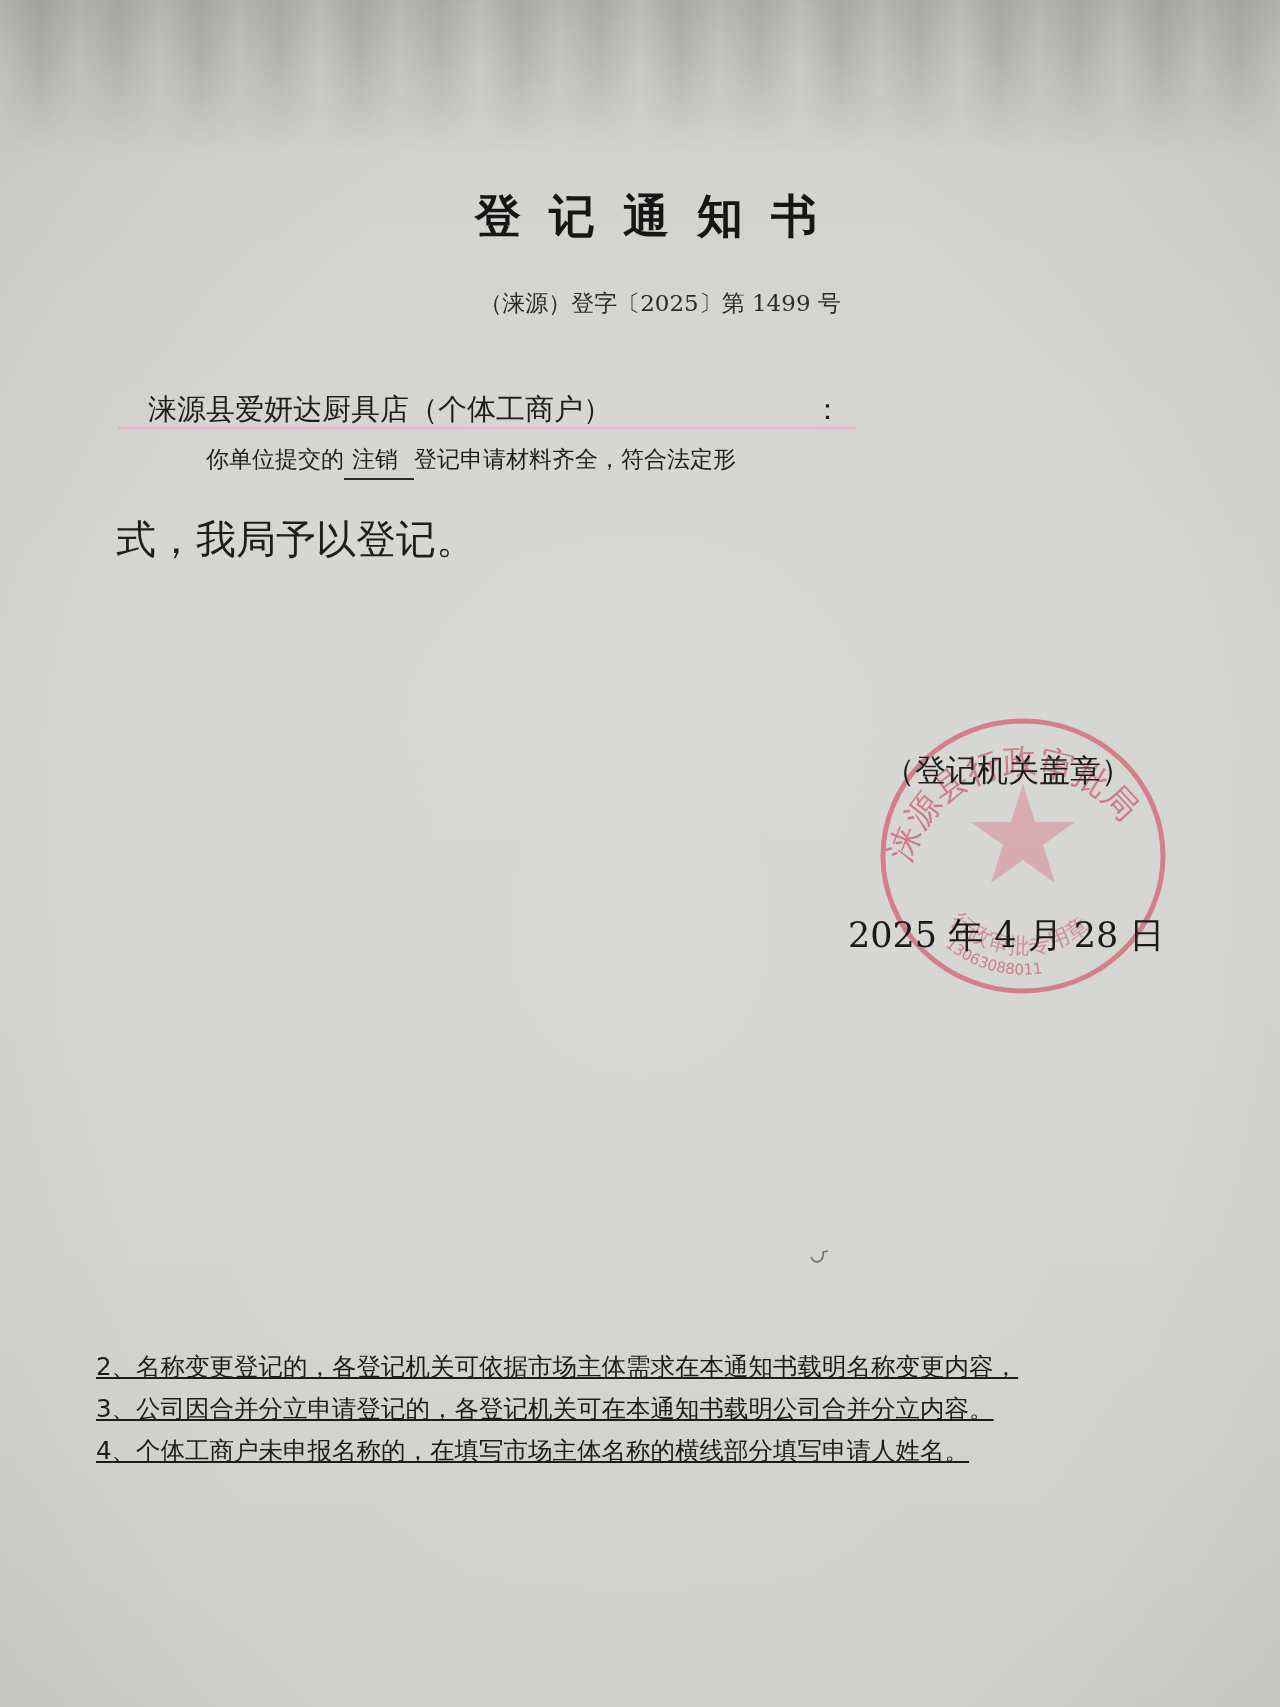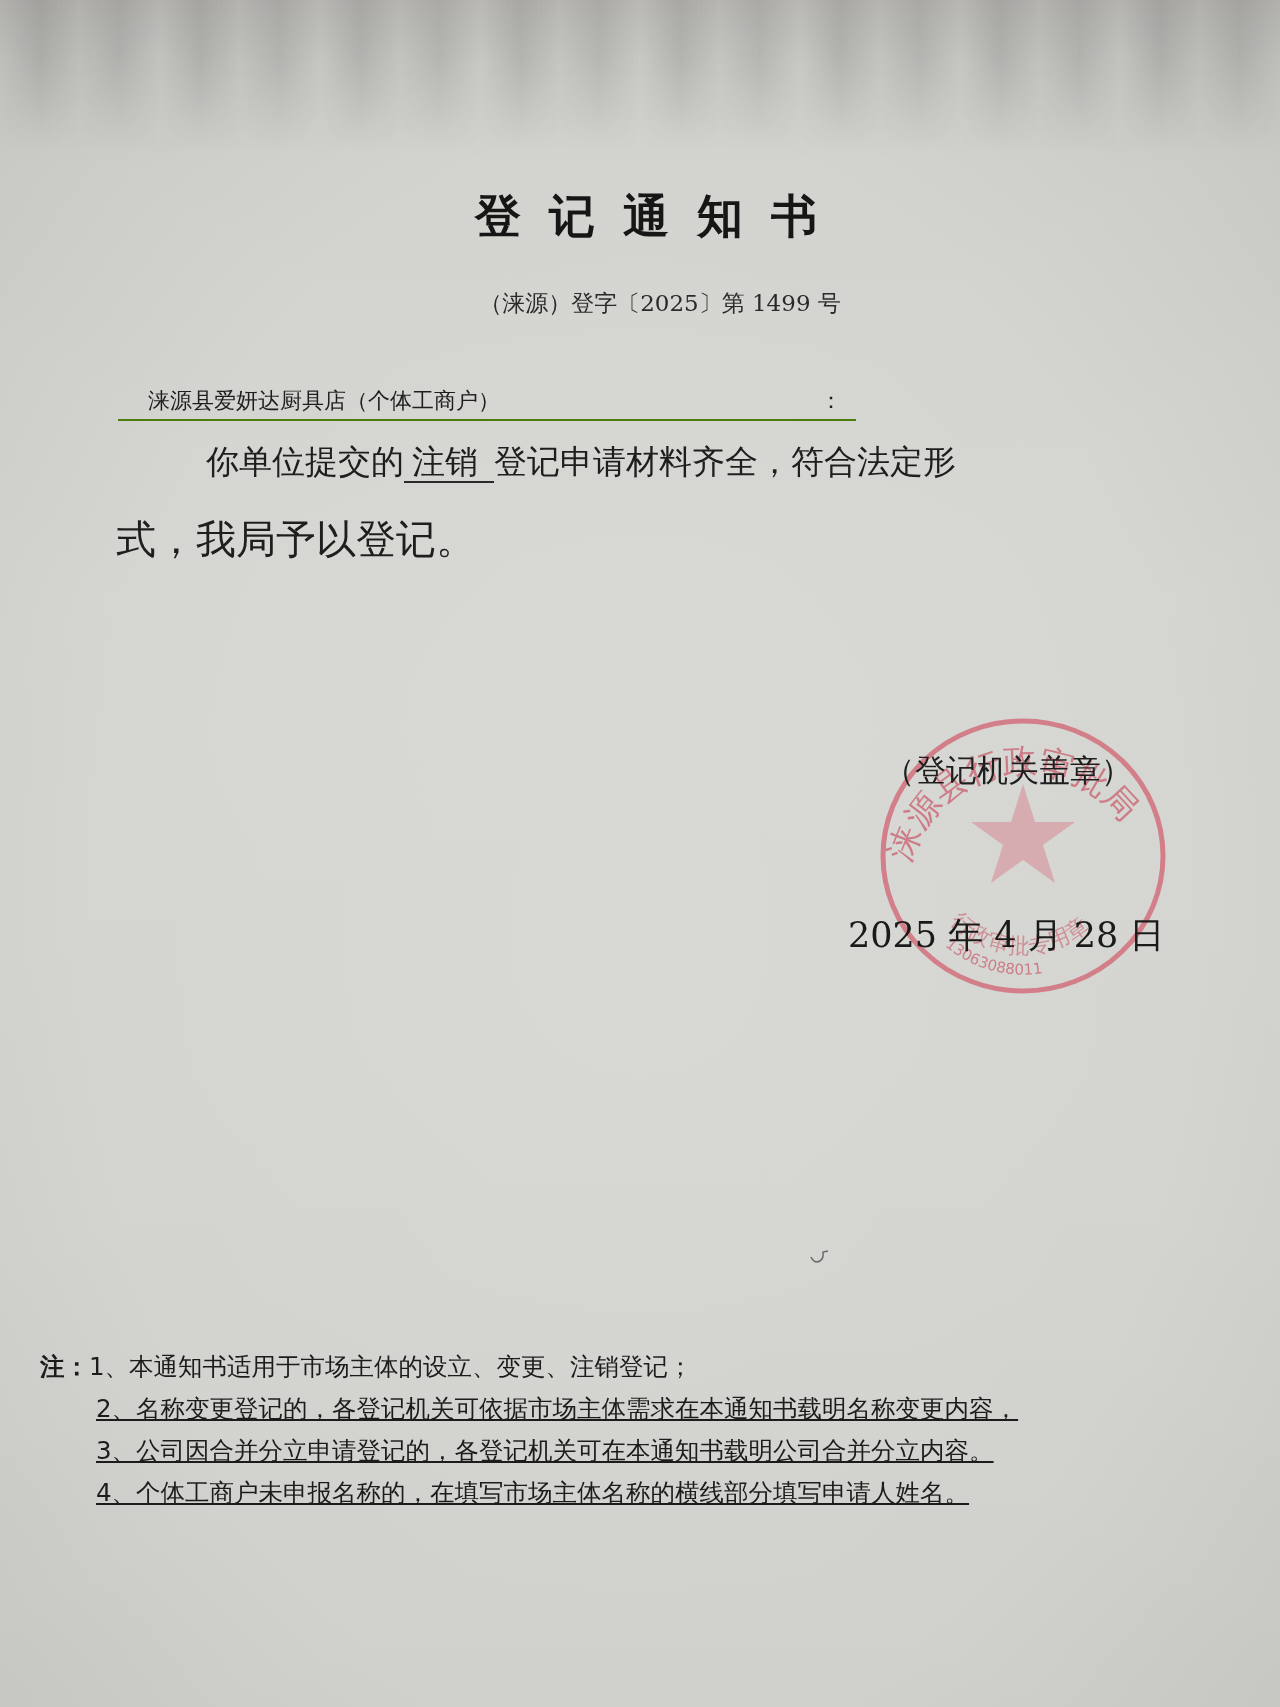--- a/index.html
+++ b/index.html
@@ -25,27 +25,27 @@
   .title {
     position: absolute; left: 0; width: 1320px; top: 186px; text-align: center;
     font-family: "DejaVu Sans", "Liberation Sans", sans-serif;
     font-weight: bold; font-size: 46px; letter-spacing: 28px; color: #161616;
   }
   .docno {
     position: absolute; left: 0; width: 1320px; top: 288px; text-align: center;
     font-size: 23px; color: #2a2a2a;
   }
   .addressee {
-    position: absolute; left: 118px; top: 383px; width: 738px;
-    font-size: 22px; color: #1e1e1e;
-    border-bottom: 2px solid #4d7c0f; padding-left: 30px; box-sizing: border-box; height: 38px; line-height: 36px;
+    position: absolute; left: 118px; top: 391px; width: 738px;
+    font-size: 29px; color: #1e1e1e;
+    border-bottom: 2px solid #f9a8d4; padding-left: 30px; box-sizing: border-box; height: 38px; line-height: 36px;
   }
   .addressee .colon { position: absolute; right: 14px; top: 0; }
   .body-line1 {
-    position: absolute; left: 206px; top: 440px; font-size: 33px; color: #1e1e1e; white-space: nowrap;
+    position: absolute; left: 206px; top: 440px; font-size: 23px; color: #1e1e1e; white-space: nowrap;
   }
   .body-line1 .blank {
     display: inline-block; border-bottom: 2px solid #2a2a2a; padding: 0 16px 0 8px; line-height: 38px;
   }
   .body-line2 {
     position: absolute; left: 116px; top: 512px; font-size: 40px; color: #1e1e1e; white-space: nowrap;
   }
   .stamp {
     position: absolute; left: 868px; top: 706px; width: 310px; height: 290px;
   }
@@ -106,17 +106,16 @@
 </svg>
 
 <div class="seal-label">（登记机关盖章）</div>
 <div class="date">2025 年 4 月 28 日</div>
 
 <svg class="pen-mark" viewBox="0 0 22 18">
   <path d="M3 9 Q6 16 12 13 Q16 10 15 4 L20 3" fill="none" stroke="#6a6a6a" stroke-width="1.5"></path>
 </svg>
 
 <div class="notes">
-  <div class="row"><span class="label">注：</span><span>1、本通知书适用于市场主体的设立、变更、注销登记；</span></div>
   <div class="row indent">2、名称变更登记的，各登记机关可依据市场主体需求在本通知书载明名称变更内容，</div>
   <div class="row indent">3、公司因合并分立申请登记的，各登记机关可在本通知书载明公司合并分立内容。</div>
   <div class="row indent">4、个体工商户未申报名称的，在填写市场主体名称的横线部分填写申请人姓名。</div>
 </div>
 
 </body></html>

